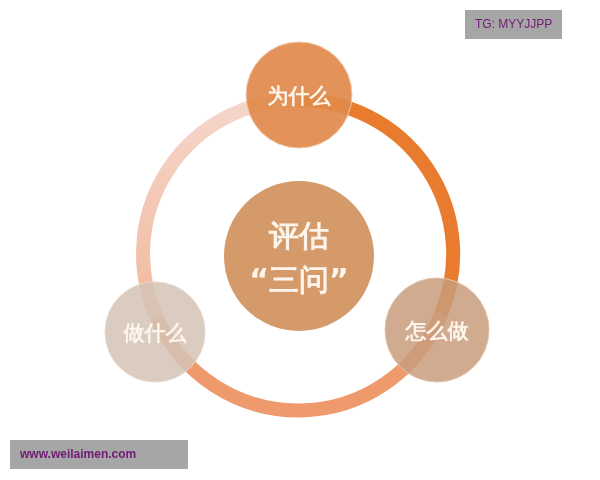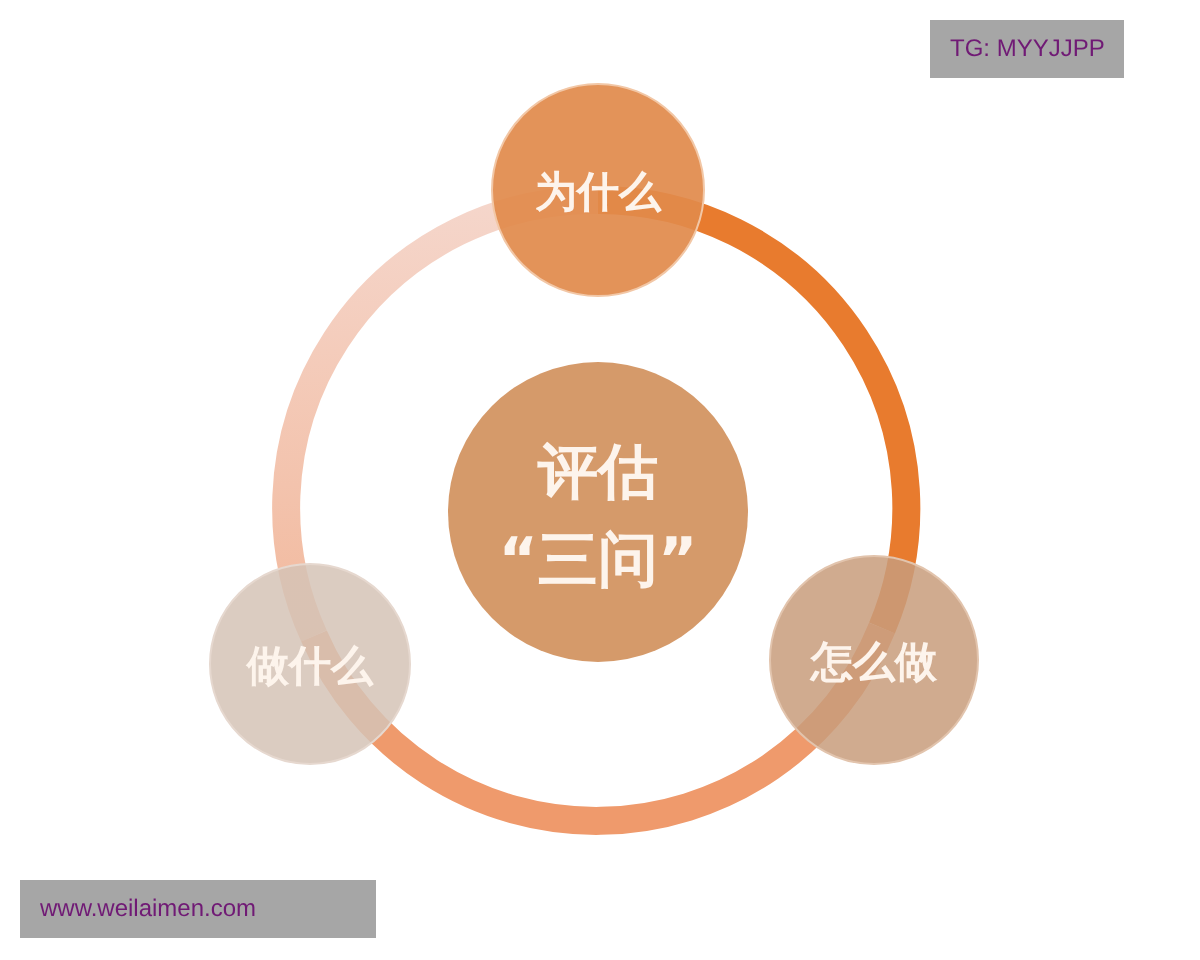--- a/index.html
+++ b/index.html
@@ -4,21 +4,21 @@
   <style>
     html, body { margin: 0; padding: 0; background: #ffffff; }
     body { width: 600px; height: 480px; position: relative; overflow: hidden;
            font-family: "DejaVu Sans", "Liberation Sans", sans-serif; }
     svg.diagram { position: absolute; left: 0; top: 0; }
     .node-text { fill: #fdf4ec; font-family: "DejaVu Sans", sans-serif; font-weight: bold; }
     .watermark { position: absolute; background: #a6a6a6; color: #701a75;
                  font-family: "Liberation Sans", sans-serif; font-size: 12px;
                  line-height: 28px; padding: 0 10px; white-space: nowrap; }
     .wm-top { left: 465px; top: 10px; height: 29px; }
-    .wm-bottom { left: 10px; top: 440px; height: 29px; width: 158px; }
+    .wm-bottom { left: 10px; top: 440px; height: 29px; width: 158px; font-weight: bold; }
   </style>
 </head>
 <body>
 
 <svg class="diagram" width="600" height="480" viewBox="0 0 600 480">
   <defs>
     <linearGradient id="leftArcGrad" x1="0" y1="1" x2="0" y2="0">
       <stop offset="0" stop-color="#f2b99d"></stop>
       <stop offset="1" stop-color="#f5d6cb"></stop>
     </linearGradient>

